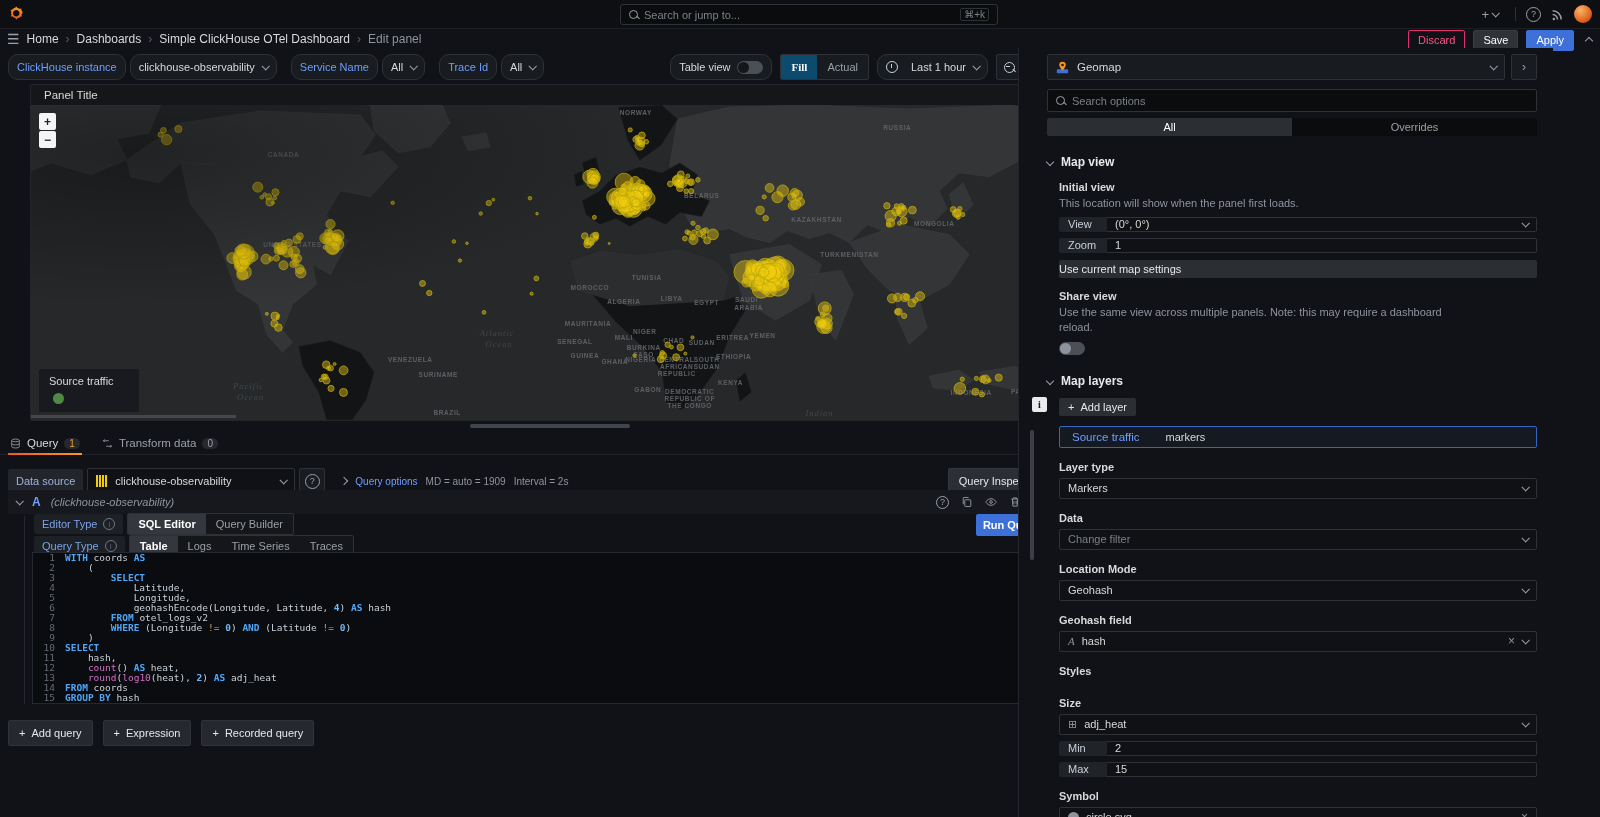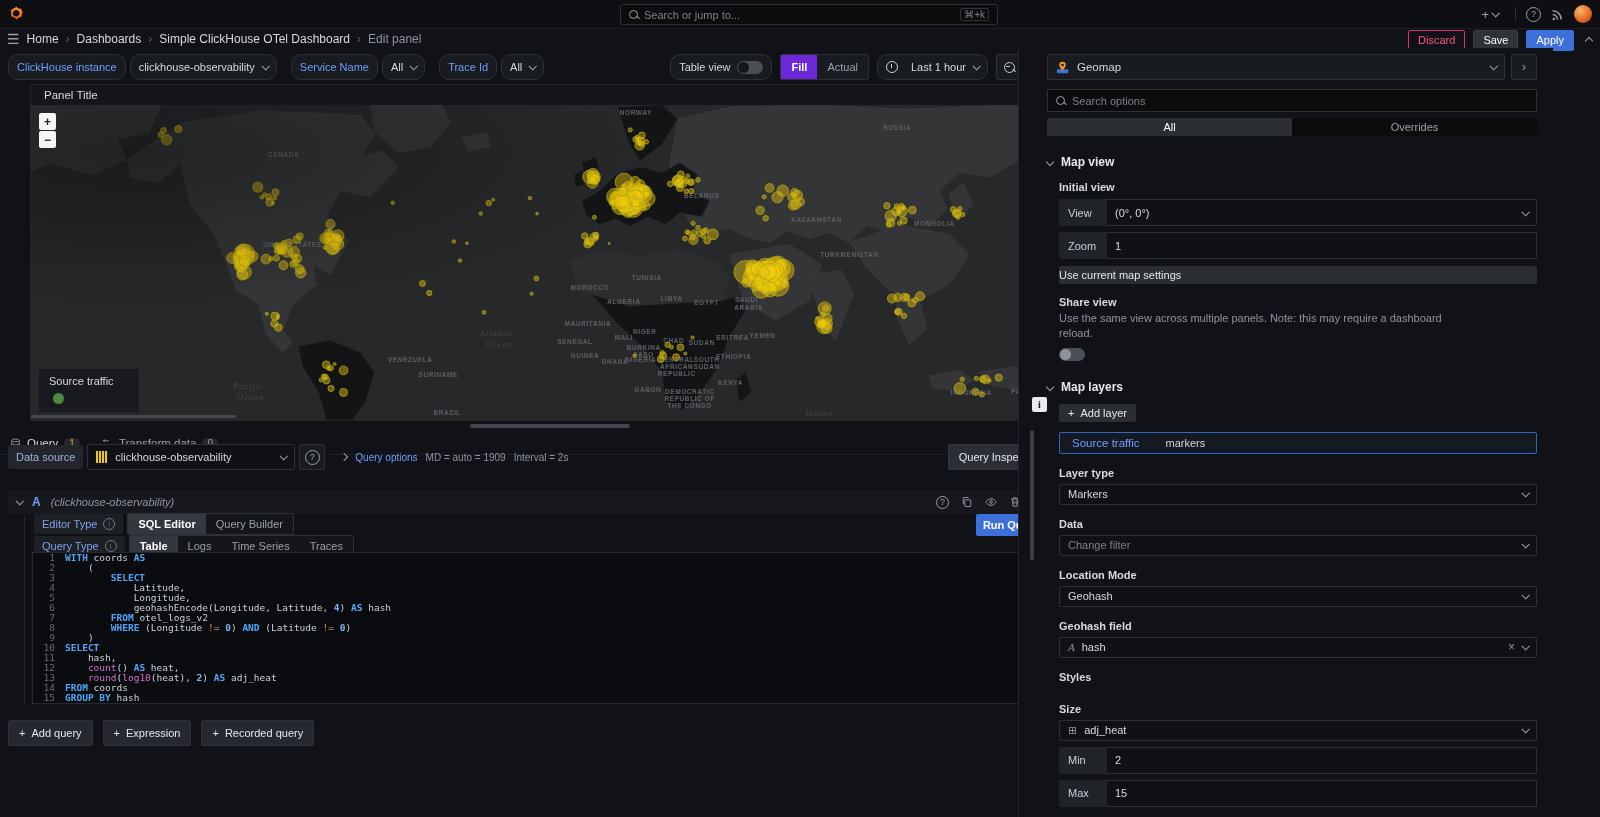--- a/index.html
+++ b/index.html
@@ -27,21 +27,21 @@
   .btn-apply{background:#3d71d9;color:#fff;border:1px solid #3d71d9;}
   
   #toolbar{position:absolute;left:8px;top:54px;height:26px;display:flex;align-items:center;gap:4px;}
   .chip{background:#181b1f;border:1px solid #2e3136;border-radius:10px;height:24px;display:inline-flex;align-items:center;padding:0 8px;font-size:11px;}
   .chip.lbl{color:#6e9fff;border-color:#2e3136;}
   .chip.val{color:#d8d9da;gap:7px;cursor:pointer;}
   .chev{display:inline-block;width:5px;height:5px;border-right:1.3px solid #9aa0a8;border-bottom:1.3px solid #9aa0a8;transform:rotate(45deg) translateY(-1px);}
   #toolbar-right{position:absolute;right:544px;top:54px;height:26px;display:flex;align-items:center;gap:8px;}
   .seg{display:flex;border:1px solid #2e3136;border-radius:2px;overflow:hidden;height:24px;background:#181b1f;}
   .seg .opt{padding:0 10px;display:flex;align-items:center;font-size:11px;color:#9aa0a8;cursor:pointer;}
-  .seg .opt.on{background:#6d28d9;color:#fff;font-weight:600;}
+  .seg .opt.on{background:#0c4a6e;color:#fff;font-weight:600;font-family:Liberation Serif, serif;}
   .toggle{width:26px;height:13px;border-radius:7px;background:#4b5057;position:relative;cursor:pointer;flex:none;}
   .toggle .knob{position:absolute;left:1px;top:1px;width:11px;height:11px;border-radius:50%;background:#14161a;}
   .iconbtn{width:24px;height:24px;border:1px solid #2e3136;background:#181b1f;border-radius:2px;display:flex;align-items:center;justify-content:center;color:#c7d0d9;font-size:13px;cursor:pointer;}
   .clock{width:10px;height:10px;border:1.3px solid #c7d0d9;border-radius:50%;position:relative;margin-right:6px;}
   .clock:after{content:"";position:absolute;left:4px;top:2px;width:1.2px;height:3.5px;background:#c7d0d9;}
   .zoomout{width:9px;height:9px;border:1.4px solid #c7d0d9;border-radius:50%;position:relative;}
   .zoomout:before{content:"";position:absolute;left:1.5px;top:3px;width:4px;height:1.3px;background:#c7d0d9;}
   .zoomout:after{content:"";position:absolute;left:7px;top:7px;width:4px;height:1.4px;background:#c7d0d9;transform:rotate(45deg);}
   
   #panel{position:absolute;left:30px;top:84px;width:1026px;height:337px;background:#141619;border:1px solid #22252b;border-radius:2px;box-sizing:border-box;}
@@ -58,21 +58,21 @@
   .vscroll{position:absolute;width:4px;border-radius:2px;background:#3c4046;}
   #resize-handle{position:absolute;left:470px;top:424px;width:160px;height:4px;border-radius:2px;background:#41454c;cursor:row-resize;}
   
   #qtabs{position:absolute;left:0px;top:432px;width:1057px;height:23px;border-bottom:1px solid #1f2226;display:flex;align-items:flex-end;padding-left:8px;box-sizing:border-box;gap:18px;}
   .qtab{display:flex;align-items:center;gap:6px;font-size:11.5px;color:#d8d9da;padding:0 2px 5px 2px;position:relative;cursor:pointer;}
   .qtab.active:after{content:"";position:absolute;left:0;right:0;bottom:-1px;height:2px;background:linear-gradient(90deg,#f05a28,#f8991d);}
   .qtab .badge{background:#26282e;border-radius:8px;font-size:10px;padding:0px 5px;color:#e8a33d;}
   .qtab.dim{color:#9aa0a8;text-align:center;}
   .qtab.dim .badge{color:#9aa0a8;}
   .ticon{width:11px;height:11px;stroke:#9aa0a8;fill:none;stroke-width:1.2;}
-  #dsrow{position:absolute;left:8px;top:444px;width:1040px;height:26px;display:flex;align-items:center;gap:4px;}
+  #dsrow{position:absolute;left:8px;top:468px;width:1040px;height:26px;display:flex;align-items:center;gap:4px;}
   .flabel{background:#22252b;color:#9fb2d8;height:24px;display:inline-flex;align-items:center;padding:0 8px;font-size:11px;border-radius:2px;}
   .select{background:#0f1115;border:1px solid #2e3136;height:24px;border-radius:2px;display:inline-flex;align-items:center;padding:0 8px;gap:7px;font-size:11px;color:#d8d9da;cursor:pointer;}
   .chlogo{width:12px;height:12px;background:repeating-linear-gradient(90deg,#f2cc0c 0 2px,#17181c 2px 3px);flex:none;}
   .qopts{display:flex;align-items:center;gap:8px;margin-left:12px;font-size:10px;}
   .qopts .link{color:#6e9fff;cursor:pointer;}
   .qopts .meta{color:#8e949e;}
   #dsrow .spacer{flex:1;}
   .btn-inspector{background:#2b2e34;border:1px solid #34383e;color:#e6e8ea;font-size:11px;height:24px;display:inline-flex;align-items:center;padding:0 10px;border-radius:2px;cursor:pointer;}
   #qrow-header{position:absolute;left:8px;top:490px;width:1040px;height:24px;background:#16181d;border-radius:2px;display:flex;align-items:center;padding:0 8px;box-sizing:border-box;gap:10px;}
   #qrow-header .refid{color:#6e9fff;font-weight:bold;font-size:12px;}
@@ -108,21 +108,21 @@
   #opt-search{margin-top:9px;height:21px;background:#0b0c0e;border:1px solid #2e3136;border-radius:2px;display:flex;align-items:center;gap:7px;padding:0 8px;}
   #opt-search .ph{color:#7b8087;font-size:11px;}
   #opt-tabs{margin-top:6px;display:flex;background:#0b0c0e;border-radius:2px;overflow:hidden;}
   .opt-tab{flex:1;text-align:center;font-size:11px;color:#9aa0a8;padding:3px 0;cursor:pointer;}
   .opt-tab.on{background:#2b2e33;color:#fff;}
   .sect-head{display:flex;align-items:center;gap:8px;margin-top:19px;font-size:12px;font-weight:bold;color:#e6e8ea;cursor:pointer;}
   .sect-head .chev{transform:rotate(45deg);border-color:#9aa0a8;}
   .sect-body{padding-left:12px;}
   .small-title{font-size:11px;font-weight:bold;color:#d8d9da;margin-top:12px;}
   .small-desc{font-size:11px;color:#8e949e;margin-top:3px;line-height:1.35;max-width:400px;}
-  .optrow{display:flex;margin-top:6px;height:27px;}
+  .optrow{display:flex;margin-top:6px;height:15px;}
   .optrow .rl{background:#202328;color:#c7d0d9;font-size:11px;display:flex;align-items:center;padding:0 9px;border-radius:2px 0 0 2px;min-width:30px;}
   .optrow .rv{flex:1;background:#0f1115;border:1px solid #2e3136;border-left:none;border-radius:0 2px 2px 0;display:flex;align-items:center;padding:0 8px;font-size:11px;color:#d8d9da;gap:6px;}
   .optrow .rv .grow{flex:1;}
   .wide-btn{margin-top:7px;background:#2b2e33;color:#e6e8ea;font-size:11px;text-align:left;padding:3px 0;border-radius:2px;cursor:pointer;}
   .fullsel{margin-top:5px;height:19px;background:#0f1115;border:1px solid #2e3136;border-radius:2px;display:flex;align-items:center;padding:0 8px;font-size:11px;color:#d8d9da;gap:7px;cursor:pointer;}
   .fullsel .grow{flex:1;}
   .fullsel .dim{color:#7b8087;}
   .addlayer{margin-top:10px;display:inline-flex;background:#2b2e33;color:#e6e8ea;font-size:11px;padding:3px 9px;border-radius:2px;gap:6px;cursor:pointer;align-items:center;}
   #layer-row{margin-top:10px;height:20px;border:1px solid #3464c4;background:#151922;border-radius:2px;display:flex;align-items:center;padding:0 12px;gap:26px;cursor:pointer;}
   #layer-row .lname{color:#6e9fff;font-size:11.5px;}
@@ -885,20 +885,21 @@
         <span class="opt-tab on">All</span>
         <span class="opt-tab">Overrides</span>
       </div>
 
     <div class="sect-head">
       <span class="chev"></span>
       <span>Map view</span>
     </div>
     <div class="sect-body">
       <div class="small-title">Initial view</div>
+      <div class="small-desc">This location will show when the panel first loads.</div>
       <div class="optrow">
         <span class="rl">View</span>
         <span class="rv">
           <span class="grow">(0°, 0°)</span>
           <span class="chev"></span>
         </span>
       </div>
       <div class="optrow">
         <span class="rl">Zoom</span>
         <span class="rv">

